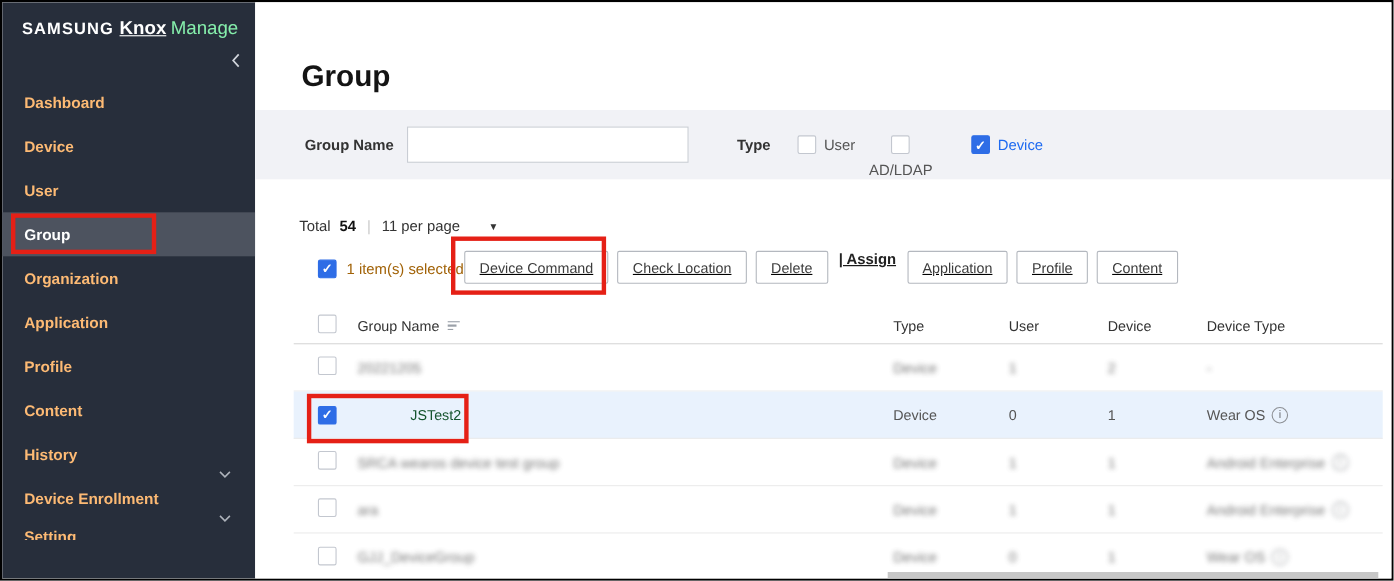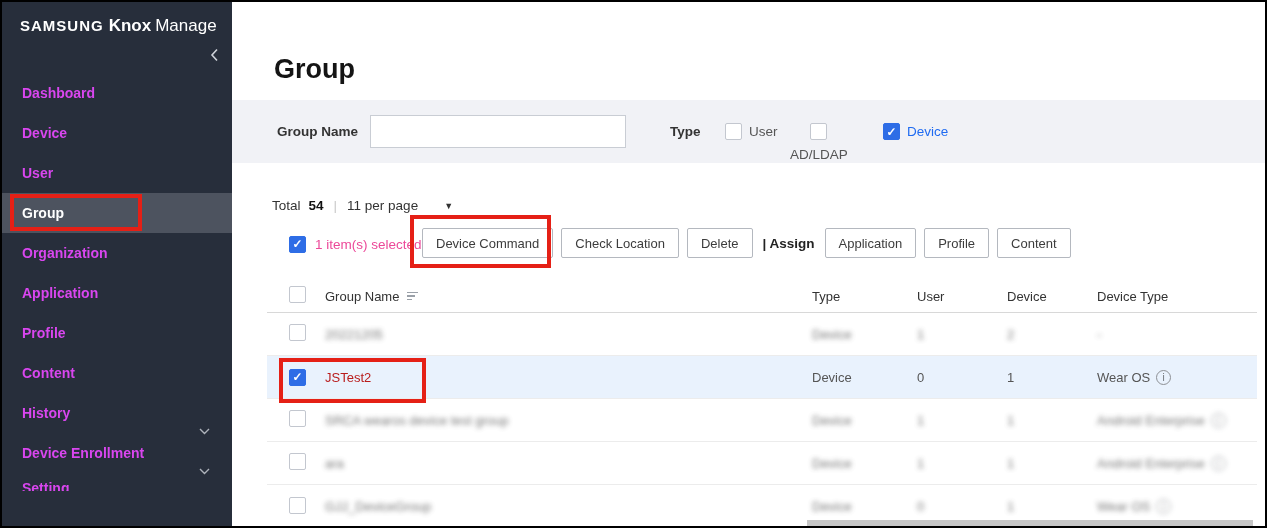--- a/index.html
+++ b/index.html
@@ -4,25 +4,25 @@
 <style>
   * { margin:0; padding:0; box-sizing:border-box; }
   html,body { background:#fff; }
   body { font-family:"Liberation Sans", sans-serif; }
   .page { position:relative; width:1267px; height:528px; border:2px solid #000; overflow:hidden; background:#fff; }
 
   
   .sidebar { position:absolute; left:0; top:0; bottom:0; width:230px; background:#272e3b; color:#e9ebef; }
   .logo { padding:14px 0 0 18px; white-space:nowrap; color:#fff; }
   .logo .samsung { font-weight:bold; font-size:15px; letter-spacing:1px; }
-  .logo .knox { font-weight:bold; font-size:17px; margin-left:5px; }
-  .logo .manage { font-weight:400; font-size:17px; margin-left:4px; color:#ffffff; }
+  .logo .knox { font-weight:bold; font-size:17px; margin-left:5px;text-decoration:underline; }
+  .logo .manage { font-weight:400; font-size:17px; margin-left:4px; color:#86efac; }
   .collapse { position:absolute; top:46px; right:8px; width:20px; height:18px; cursor:pointer; text-align:center; }
   .nav { position:absolute; top:71px; left:0; right:0; list-style:none; }
-  .nav-item { height:40px; line-height:40px; padding-left:20px; font-size:14px; font-weight:600; color:#d946ef; cursor:pointer; position:relative; }
+  .nav-item { height:40px; line-height:40px; padding-left:20px; font-size:14px; font-weight:600; color:#fdba74; cursor:pointer; position:relative; }
   .nav-item.active { background:#4d535f; color:#fff; }
   .nav-item .chev { position:absolute; right:22px; top:17px; }
 
   
   .annot { position:absolute; border:4px solid #e52016; pointer-events:none; z-index:50; }
 
   
   .main { position:absolute; left:230px; top:0; right:0; bottom:0; background:#fff; }
   .page-title { position:absolute; left:42px; top:52px; font-size:27px; font-weight:bold; color:#141414; }
 
@@ -36,42 +36,42 @@
   .checkbox.checked { background:#2e6de6; border-color:#2e6de6; color:#fff; font-size:12px; font-weight:bold; }
   .checkbox.checked::after { content:"✓"; line-height:1; }
 
   .total-bar { position:absolute; left:40px; top:196px; font-size:13.5px; color:#333; display:flex; align-items:center; }
   .total-bar .num { font-weight:bold; color:#111; margin-left:8px; }
   .total-bar .sep { color:#c9c9c9; margin:0 10px; }
   .per-page { cursor:pointer; display:flex; align-items:center; }
   .per-page .caret { font-size:9px; color:#333; margin-left:26px; }
 
   .sel-bar { position:absolute; left:57px; top:226px; height:32px; display:flex; align-items:center; }
-  .sel-text { color:#ec4899; font-size:13.5px; margin-left:9px; white-space:nowrap; }
-  .btn-row { position:absolute; left:190px; top:226px; display:flex; align-items:center; gap:8px; }
+  .sel-text { color:#a16207; font-size:13.5px; margin-left:9px; white-space:nowrap; }
+  .btn-row { position:absolute; left:190px; top:226px; display:flex; gap:8px;text-decoration:underline; }
   .btn { height:30px; padding:0 13px; background:#fff; border:1px solid #b4b8bf; border-radius:2px; font-size:13px; color:#3c3c3c; font-family:"Liberation Sans",sans-serif; cursor:pointer; white-space:nowrap; }
   .assign-lbl { font-size:13.5px; font-weight:bold; color:#222; margin:0 2px; white-space:nowrap; }
 
   
   .table { position:absolute; left:35px; right:8px; top:278px; }
   .trow { display:flex; align-items:center; height:43px; border-bottom:1px solid #ececec; font-size:13px; color:#555; }
   .trow.head { height:33px; border-bottom:1px solid #d8d8d8; color:#333; font-weight:500; }
   .trow.selected { background:#e9f2fd; }
   .c-cb { width:58px; padding-left:22px; flex:0 0 auto; }
   .c-name { flex:1 1 auto; display:flex; align-items:center; gap:6px; }
   .c-type { width:105px; flex:0 0 auto; }
   .c-user { width:90px; flex:0 0 auto; }
   .c-dev { width:90px; flex:0 0 auto; }
   .c-dtype { width:160px; flex:0 0 auto; display:flex; align-items:center; gap:6px; }
   .sort-icon { display:inline-flex; flex-direction:column; gap:2px; margin-left:2px; }
   .sort-icon i { display:block; height:1.5px; background:#9aa0a8; }
   .sort-icon i:nth-child(1){ width:11px; } .sort-icon i:nth-child(2){ width:8px; } .sort-icon i:nth-child(3){ width:5px; }
   .redacted { filter:blur(2.6px); opacity:.8; }
   .info-i { width:15px; height:15px; border:1px solid #8d9095; border-radius:50%; display:inline-flex; align-items:center; justify-content:center; font-size:10px; color:#6d7075; font-style:normal; flex:0 0 auto; }
-  .name-dark { color:#b91c1c; }
+  .name-dark { color:#14532d;margin-left:48px; }
   .hscroll { position:absolute; left:575px; right:12px; bottom:0px; height:6px; background:#c7c7c7; }
 </style>
 </head>
 <body>
 
 <div class="page">
 
   <div class="sidebar">
     <div class="logo">
       <span class="samsung">SAMSUNG</span><span class="knox">Knox</span><span class="manage">Manage</span>

